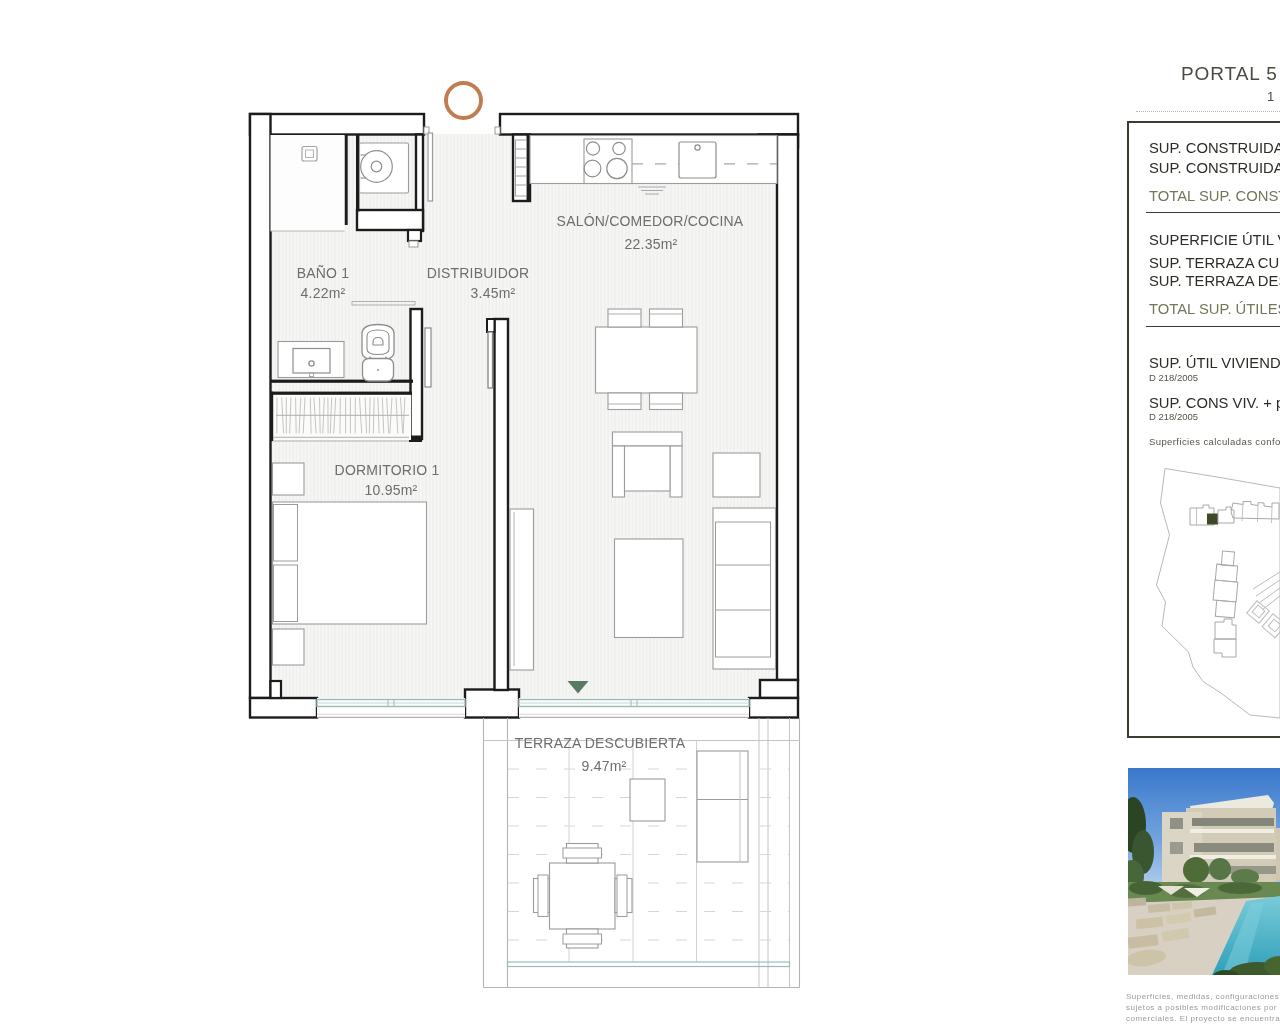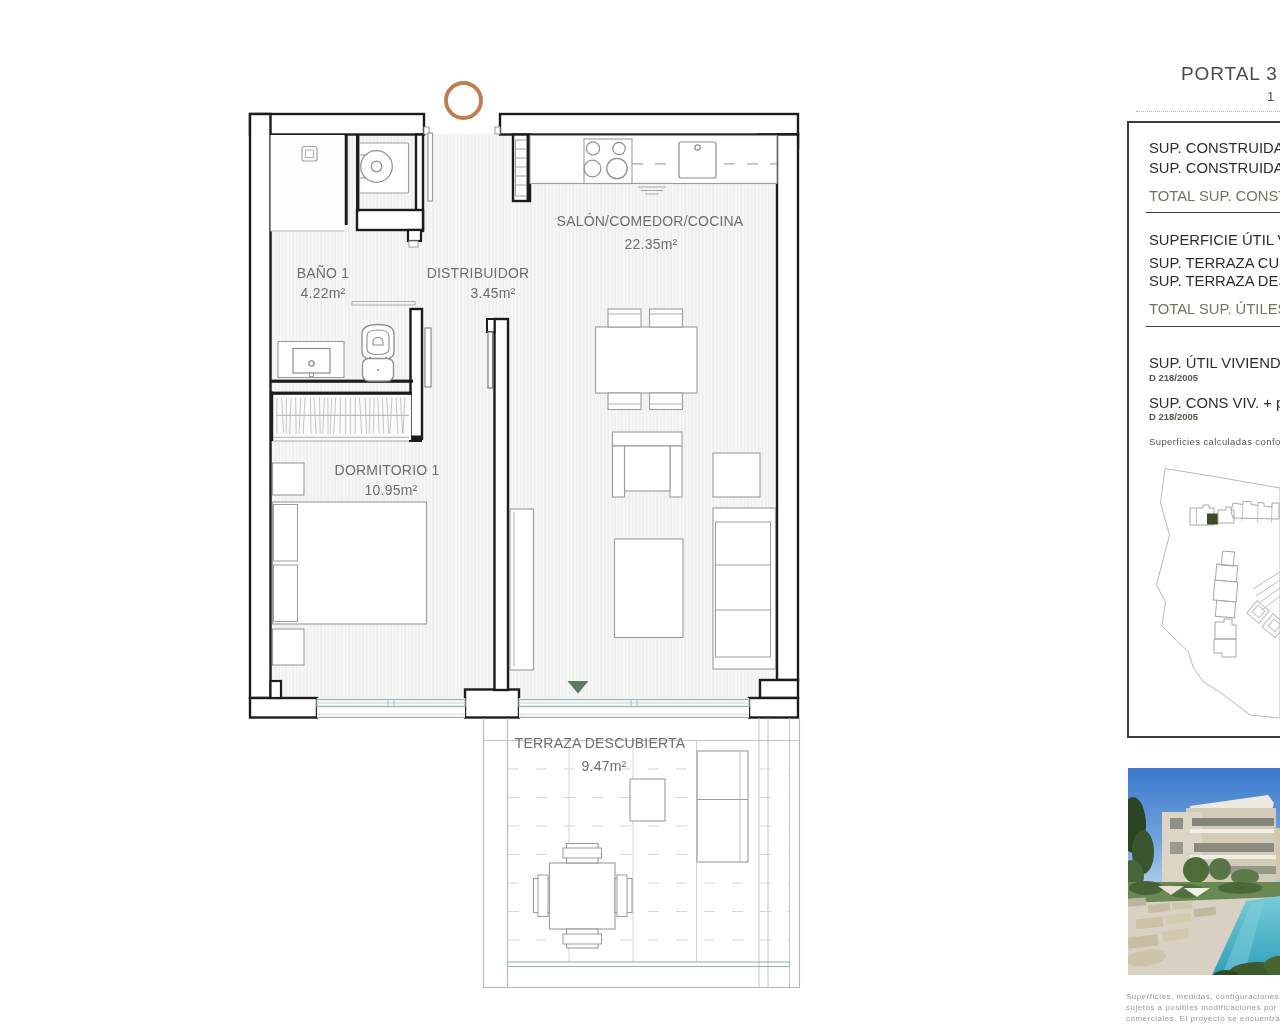--- a/index.html
+++ b/index.html
@@ -1,20 +1,20 @@
 <!DOCTYPE html>
 <html><head>
 <meta charset="utf-8">
 <style>
   html,body{margin:0;padding:0;width:1280px;height:1024px;background:#ffffff;overflow:hidden;
     font-family:"Liberation Sans", sans-serif;}
   .abs{position:absolute;}
   .boxline{font-size:14.8px;color:#2d2d27;letter-spacing:0px;white-space:nowrap;}
   .boxolive{font-size:14.8px;color:#75755c;letter-spacing:0px;white-space:nowrap;}
-  .boxsmall{font-size:9.5px;color:#55554a;white-space:nowrap;font-weight:bold;}
+  .boxsmall{font-size:9.5px;color:#55554a;white-space:nowrap;}
 </style>
 </head>
 <body>
 <svg class="abs" style="left:0;top:0" width="1280" height="1024" viewBox="0 0 1280 1024">
 <defs>
   <pattern id="stripes" width="3.5" height="10" patternUnits="userSpaceOnUse">
     <rect width="3.5" height="10" fill="#f6f6f4"></rect>
     <rect x="2.1" width="1.2" height="10" fill="#ededeb"></rect>
   </pattern>
   <linearGradient id="sky" x1="0" y1="0" x2="0" y2="1">
@@ -533,21 +533,21 @@
    <ellipse cx="1146" cy="958" rx="20" ry="8" fill="#cdc3a9" transform="rotate(-8 1146 958)"></ellipse>
    </g>
 
 <g clip-path="url(#photoclip)">
    <ellipse cx="1258" cy="974" rx="30" ry="12" fill="#3c5a2c"></ellipse>
    <ellipse cx="1226" cy="978" rx="14" ry="8" fill="#2e4a22"></ellipse>
    <ellipse cx="1280" cy="966" rx="16" ry="10" fill="#47652f"></ellipse>
     </g>
 </svg>
 
-<div class="abs" style="left:1181px;top:63px;font-size:19px;color:#4b4b40;letter-spacing:0.9px;white-space:nowrap;">PORTAL 3</div>
+<div class="abs" style="left:1181px;top:63px;font-size:19px;color:#4b4b40;letter-spacing:0.9px;white-space:nowrap;">PORTAL 5</div>
 
 <div class="abs" style="left:1267px;top:89px;font-size:13px;color:#4b4b40;letter-spacing:0.8px;white-space:nowrap;">1 DORMITORIO</div>
 
 <div class="abs" style="left:1136px;top:111px;width:144px;border-top:1px dotted #b5b5a8;"></div>
 
 <div class="abs" style="left:1127px;top:121px;width:392px;height:613px;border:2.5px solid #3b3b31;"></div>
 
 <div class="abs boxline" style="left:1149px;top:140px;">SUP. CONSTRUIDA VIVIENDA:</div>
 
 <div class="abs boxline" style="left:1149px;top:160px;">SUP. CONSTRUIDA TERRAZAS:</div>

